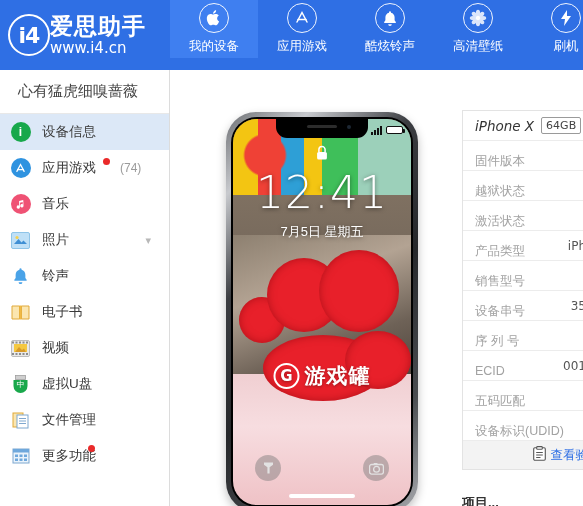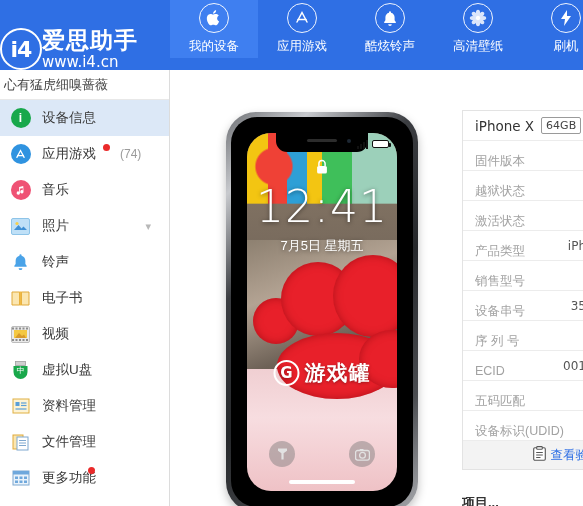--- a/index.html
+++ b/index.html
@@ -13,21 +13,21 @@
 
   
   .header {
     position: absolute; top: 0; left: 0;
     width: 583px; height: 70px;
     background: #2f6fe4;
     display: flex; align-items: stretch;
   }
   .brand {
     width: 170px; height: 70px;
-    display: flex; align-items: flex-end; padding-left: 0;
+    display: flex; align-items: center; padding-left: 8px;
     flex: 0 0 170px;
   }
   .brand-mark {
     width: 42px; height: 42px; border-radius: 50%;
     border: 2.5px solid #ffffff;
     display: flex; align-items: center; justify-content: center;
     color: #ffffff; font-size: 22px; font-weight: bold;
     font-family: "DejaVu Sans", sans-serif;
     letter-spacing: -1px;
     flex: 0 0 auto;
@@ -56,22 +56,22 @@
 
   
   .sidebar {
     position: absolute; top: 70px; left: 0;
     width: 170px; height: 436px;
     background: #ffffff;
     border-right: 1px solid #dcdcdc;
     overflow: hidden;
   }
   .device-name {
-    height: 30px; display: flex; align-items: center;
-    padding-left: 4px; font-size: 13px; color: #444;
+    height: 44px; display: flex; align-items: center;
+    padding-left: 18px; font-size: 15px; color: #444;
     border-bottom: 1px solid #e8e8e8;
   }
   .nav-list { padding-top: 0px; }
   .nav-item {
     height: 36px; display: flex; align-items: center;
     padding-left: 10px; cursor: pointer; position: relative;
   }
   .nav-item.active { background: #dce8f7; }
   .nav-ico {
     width: 21px; height: 21px; flex: 0 0 21px;
@@ -103,21 +103,21 @@
   .phone {
     position: absolute; left: 55px; top: 42px;
     width: 192px; height: 400px;
     border-radius: 30px;
     background: linear-gradient(135deg,#6d6f73 0%,#c8cace 14%,#3b3d41 32%,#26282b 55%,#4a4c50 80%,#a9abaf 100%);
     padding: 5px;
     box-shadow: 0 4px 10px rgba(0,0,0,.25);
   }
   .phone-inner {
     width: 100%; height: 100%;
-    border-radius: 26px; background: #000; padding: 16px;
+    border-radius: 26px; background: #000; padding: 2px;
   }
   .screen {
     position: relative; width: 100%; height: 100%;
     border-radius: 24px; overflow: hidden; background: #1a1a1a;
   }
   
   .wp-top {
     position: absolute; left: 0; top: 0; width: 100%; height: 52%;
     background:
       radial-gradient(circle at 18% 18%, #ef4136 0 9%, transparent 10%),
@@ -209,21 +209,21 @@
   
   .infopanel {
     position: absolute; top: 110px; left: 462px;
     width: 130px; background: #fff;
     border: 1px solid #e3e3e3; border-right: none;
   }
   .info-title {
     height: 30px; display: flex; align-items: center;
     padding-left: 12px; border-bottom: 1px solid #ececec;
   }
-  .info-title .nm { font-size: 13.5px; color: #333; font-family: "DejaVu Sans", sans-serif; }
+  .info-title .nm { font-size: 13.5px; color: #333; font-family: "DejaVu Sans", sans-serif; font-style: italic; }
   .cap {
     margin-left: 7px; font-size: 11px; color: #444;
     border: 1px solid #9a9a9a; border-radius: 2px; padding: 1px 4px;
     font-family: "DejaVu Sans", sans-serif;
   }
   .info-row {
     height: 30px; display: flex; align-items: center; justify-content: space-between;
     padding: 0 6px 0 12px; border-bottom: 1px solid #ececec;
   }
   .info-row .k { font-size: 12.5px; color: #a2a2a2; white-space: nowrap; margin-top: 11px; }
@@ -412,32 +412,20 @@
         <span class="nav-ico">
           <svg width="17" height="18" viewBox="0 0 17 18">
             <rect x="3.5" y="0.5" width="10" height="4" fill="#cfcfcf" stroke="#9e9e9e" stroke-width="0.8"></rect>
             <path d="M1.5 5 h14 v6 a6 6 0 0 1 -14 0z" fill="#19a84b"></path>
             <text x="8.5" y="11.5" font-size="8" fill="#fff" text-anchor="middle" font-family="DejaVu Sans">中</text>
           </svg>
         </span>
         <span class="nav-lbl">虚拟U盘</span>
       </div>
 
-      <div class="nav-item">
-        <span class="nav-ico">
-          <svg width="18" height="16" viewBox="0 0 18 16">
-            <rect x="1" y="1" width="16" height="14" fill="#fdf3d4" stroke="#e0b043" stroke-width="1"></rect>
-            <rect x="3.5" y="4" width="4" height="4" fill="#5b9fd8"></rect>
-            <line x1="9" y1="5" x2="14.5" y2="5" stroke="#5b9fd8" stroke-width="1.2"></line>
-            <line x1="9" y1="7.5" x2="14.5" y2="7.5" stroke="#5b9fd8" stroke-width="1.2"></line>
-            <line x1="3.5" y1="11" x2="14.5" y2="11" stroke="#5b9fd8" stroke-width="1.2"></line>
-          </svg>
-        </span>
-        <span class="nav-lbl">资料管理</span>
-      </div>
 
       <div class="nav-item">
         <span class="nav-ico">
           <svg width="18" height="17" viewBox="0 0 18 17">
             <rect x="1" y="1" width="10" height="14" fill="#fbe6b0" stroke="#e0a93a" stroke-width="1"></rect>
             <rect x="5" y="3" width="11" height="13" fill="#fff" stroke="#7fa8cf" stroke-width="1"></rect>
             <line x1="7" y1="6.5" x2="14" y2="6.5" stroke="#7fa8cf" stroke-width="1"></line>
             <line x1="7" y1="9" x2="14" y2="9" stroke="#7fa8cf" stroke-width="1"></line>
             <line x1="7" y1="11.5" x2="14" y2="11.5" stroke="#7fa8cf" stroke-width="1"></line>
           </svg>

